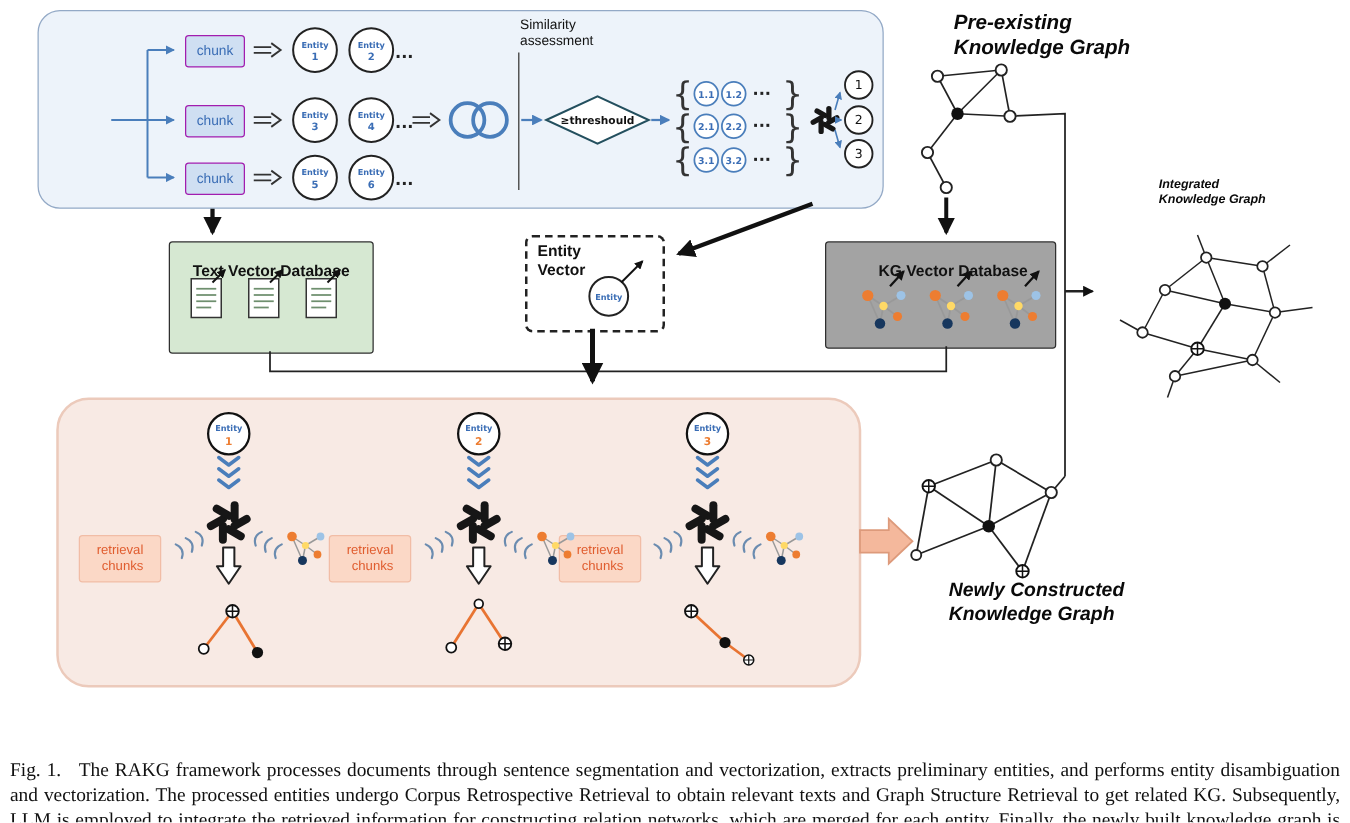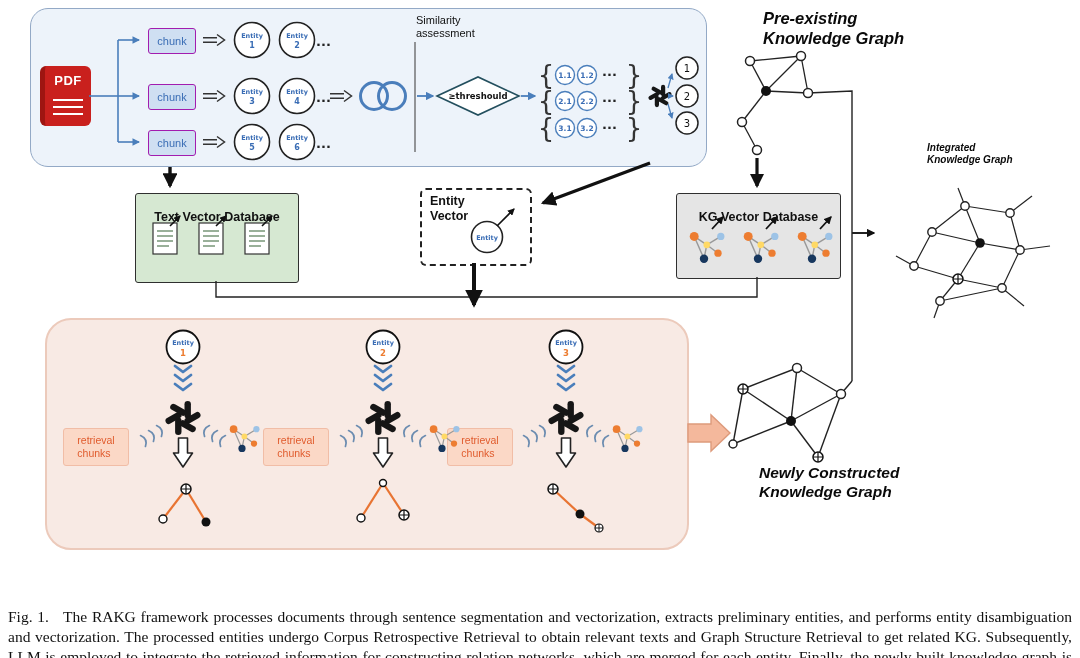--- a/index.html
+++ b/index.html
@@ -5,22 +5,22 @@
   html,body{margin:0;padding:0;background:#fff;}
   .stage{position:relative;width:1080px;height:658px;background:#fff;overflow:hidden;
          font-family:"Liberation Sans",sans-serif;color:#111;}
   .abs{position:absolute;}
 
   
   .pipeline-box{left:30px;top:8px;width:675px;height:157px;background:#edf3fa;
     border:1.3px solid #93a9c6;border-radius:18px;}
   .text-db{left:135px;top:193px;width:162px;height:88px;background:#d6e8d2;
     border:1.5px solid #2f2f2f;border-radius:3px;}
-  .kg-db{left:676px;top:193px;width:163px;height:84px;background:#e5e5e5;
-    border:1.5px solid #2f2f2f;border-radius:3px;}
+  .kg-db{left:660px;top:193px;width:163px;height:84px;background:#a3a3a3;
+    border:1.5px solid #2f2f2f;border-radius:3px;padding-left:20px;}
   .entity-vector-box{left:420px;top:188px;width:108px;height:74px;background:#fff;
     border:2px dashed #222;border-radius:6px;}
   .retrieval-box{left:45px;top:318px;width:640px;height:228px;background:#f8eae4;
     border:2.5px solid #eccabb;border-radius:26px;}
 
   .box-title{display:block;text-align:center;font-weight:700;font-size:12.5px;margin-top:16px;color:#111;}
   .ev-title{position:absolute;top:4px;left:8px;font-weight:700;font-size:12.5px;
     white-space:pre-line;line-height:1.18;color:#111;}
 
   
@@ -38,21 +38,21 @@
 
   .similarity-label{left:416px;top:14px;font-weight:400;font-size:11px;line-height:1.2;
     white-space:pre-line;color:#111;}
 
   .kg-title{font-style:italic;font-weight:700;white-space:pre-line;line-height:1.22;color:#0a0a0a;margin-left:47px;}
   .pre-title{left:716px;top:8px;font-size:16.5px;}
   .integrated-title{left:880px;top:142px;font-size:10px;}
   .newly-title{left:712px;top:464px;font-size:15.5px;}
 
   .chunks-label{width:64px;height:36px;background:#fbd8c6;border:1px solid #f1bda6;border-radius:3px;
-    display:flex;align-items:center;justify-content:center;text-align:left;
+    display:flex;align-items:center;justify-content:center;text-align:right;
     font-size:10.5px;line-height:1.25;color:#e05c2e;white-space:pre-line;}
   .chunks-label.k1{left:63px;top:428px;} .chunks-label.k2{left:263px;top:428px;} .chunks-label.k3{left:447px;top:428px;}
 
   
   .overlay{position:absolute;left:0;top:0;width:1080px;height:560px;pointer-events:none;}
   svg text{font-family:"DejaVu Sans",sans-serif;}
   .t-entity{font-size:6.5px;font-weight:700;fill:#3a6db5;text-anchor:middle;}
   .t-entnum{font-size:8px;font-weight:700;fill:#3a6db5;text-anchor:middle;}
   .t-retnum{font-size:8.5px;font-weight:700;fill:#ed7d31;text-anchor:middle;}
   .t-dots{font-size:13px;font-weight:700;fill:#222;}
@@ -66,24 +66,20 @@
     font-size:15.5px;line-height:1.28;text-align:justify;color:#111;margin-top:37px;}
   .cap-prefix{margin-right:14px;}
 </style>
 </head>
 <body>
 
 <div class="stage">
 
   <div class="abs pipeline-box"></div>
 
-  <div class="abs pdf-icon">
-    <div class="pdf-text">PDF</div>
-    <div class="pdf-stripes"></div>
-  </div>
 
   <div class="abs chunk c1">chunk</div>
   <div class="abs chunk c2">chunk</div>
   <div class="abs chunk c3">chunk</div>
 
   <div class="abs similarity-label">Similarity
 assessment</div>
 
   <div class="abs kg-title pre-title">Pre-existing
 Knowledge Graph</div>

